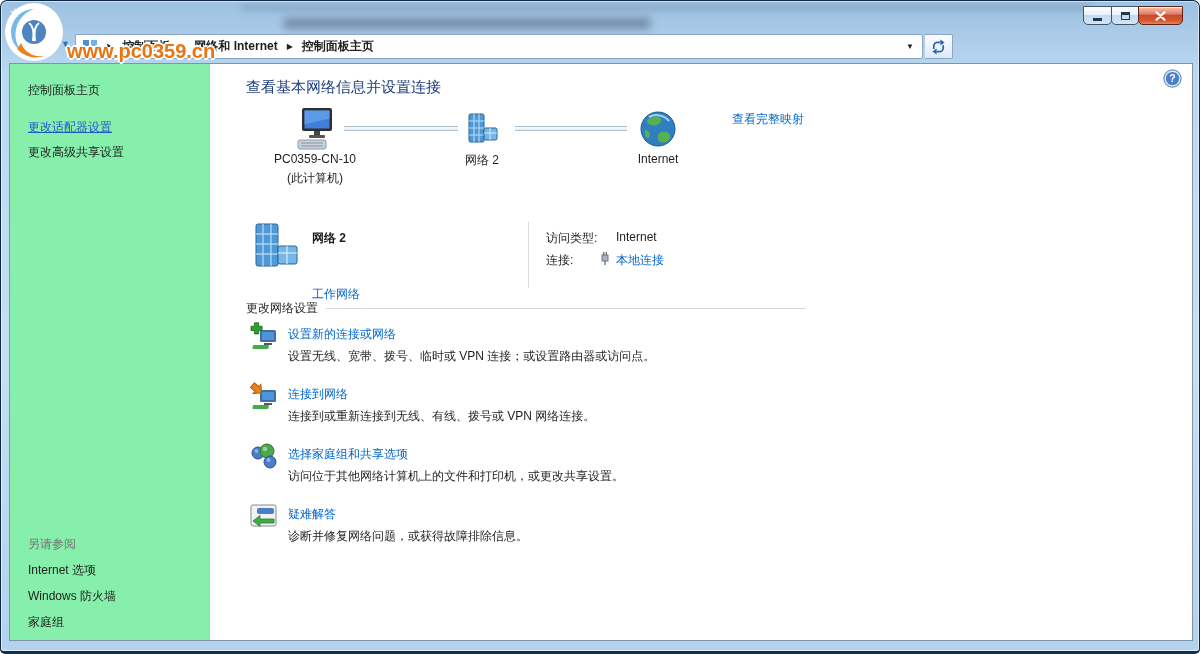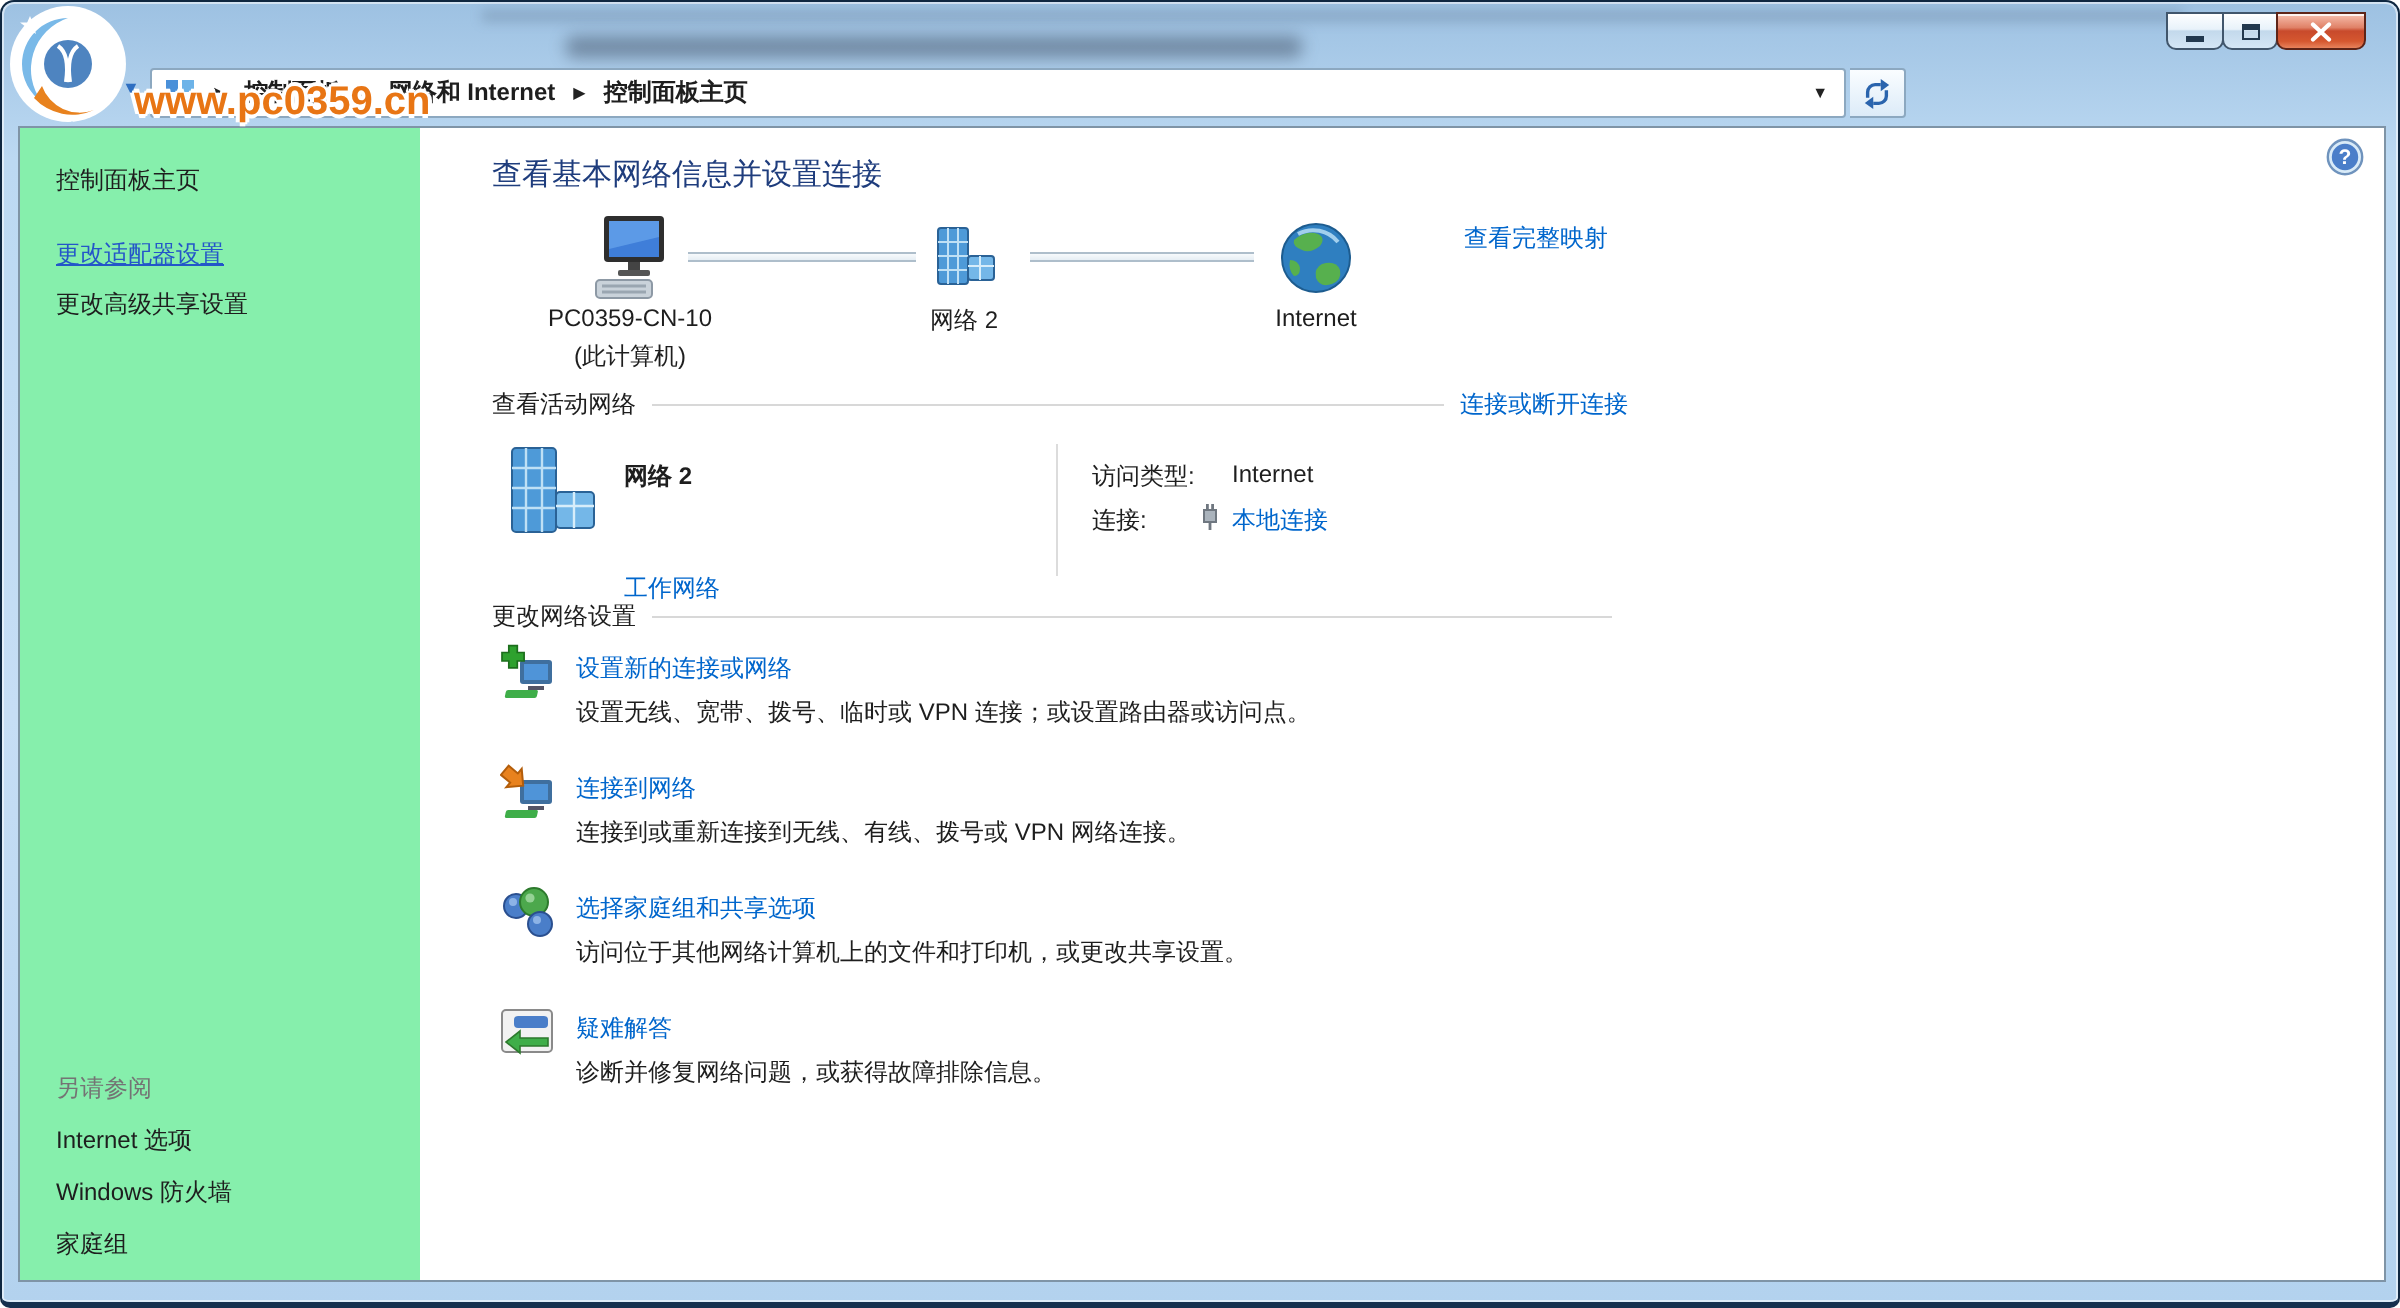--- a/index.html
+++ b/index.html
@@ -232,25 +232,20 @@
           <circle cx="19" cy="19" r="17" fill="#2f7fc0"></circle>
           <circle cx="19" cy="19" r="17" fill="none" stroke="#1d5c8f"></circle>
           <path d="M8 10 q6 -5 12 -3 q4 2 1 6 q-5 4 -9 2 q-5 -2 -4 -5z" fill="#57b04e"></path>
           <path d="M22 22 q7 -2 9 3 q1 5 -4 7 q-6 2 -8 -3 q-1 -5 3 -7z" fill="#57b04e"></path>
           <path d="M6 20 q4 0 5 4 q0 4 -3 4 q-3 -3 -2 -8z" fill="#57b04e"></path>
           <path d="M10 7 a16 16 0 0 1 20 4" stroke="#bfe3f7" stroke-width="2" fill="none" opacity="0.8"></path>
         </svg>
       </div>
       <div class="map-node-label" style="left:398px; top:88px; width:100px;">Internet</div>
 
-      <div class="sec-header" style="top:130px">
-        <span class="txt">查看活动网络</span>
-        <span class="rule"></span>
-        <a class="link hdr-link">连接或断开连接</a>
-      </div>
 
       <div style="position:absolute; left:38px; top:156px;">
         <svg width="56" height="56" viewBox="0 0 56 56">
           <rect x="8" y="4" width="22" height="42" rx="2" fill="#4e9ad8" stroke="#2a6296"></rect>
           <line x1="15" y1="4" x2="15" y2="46" stroke="#bfe0f5" stroke-width="1.2"></line>
           <line x1="23" y1="4" x2="23" y2="46" stroke="#bfe0f5" stroke-width="1.2"></line>
           <line x1="8" y1="14" x2="30" y2="14" stroke="#bfe0f5" stroke-width="1.2"></line>
           <line x1="8" y1="24" x2="30" y2="24" stroke="#bfe0f5" stroke-width="1.2"></line>
           <line x1="8" y1="34" x2="30" y2="34" stroke="#bfe0f5" stroke-width="1.2"></line>
           <rect x="30" y="26" width="19" height="18" rx="2" fill="#74b7e8" stroke="#2a6296"></rect>

